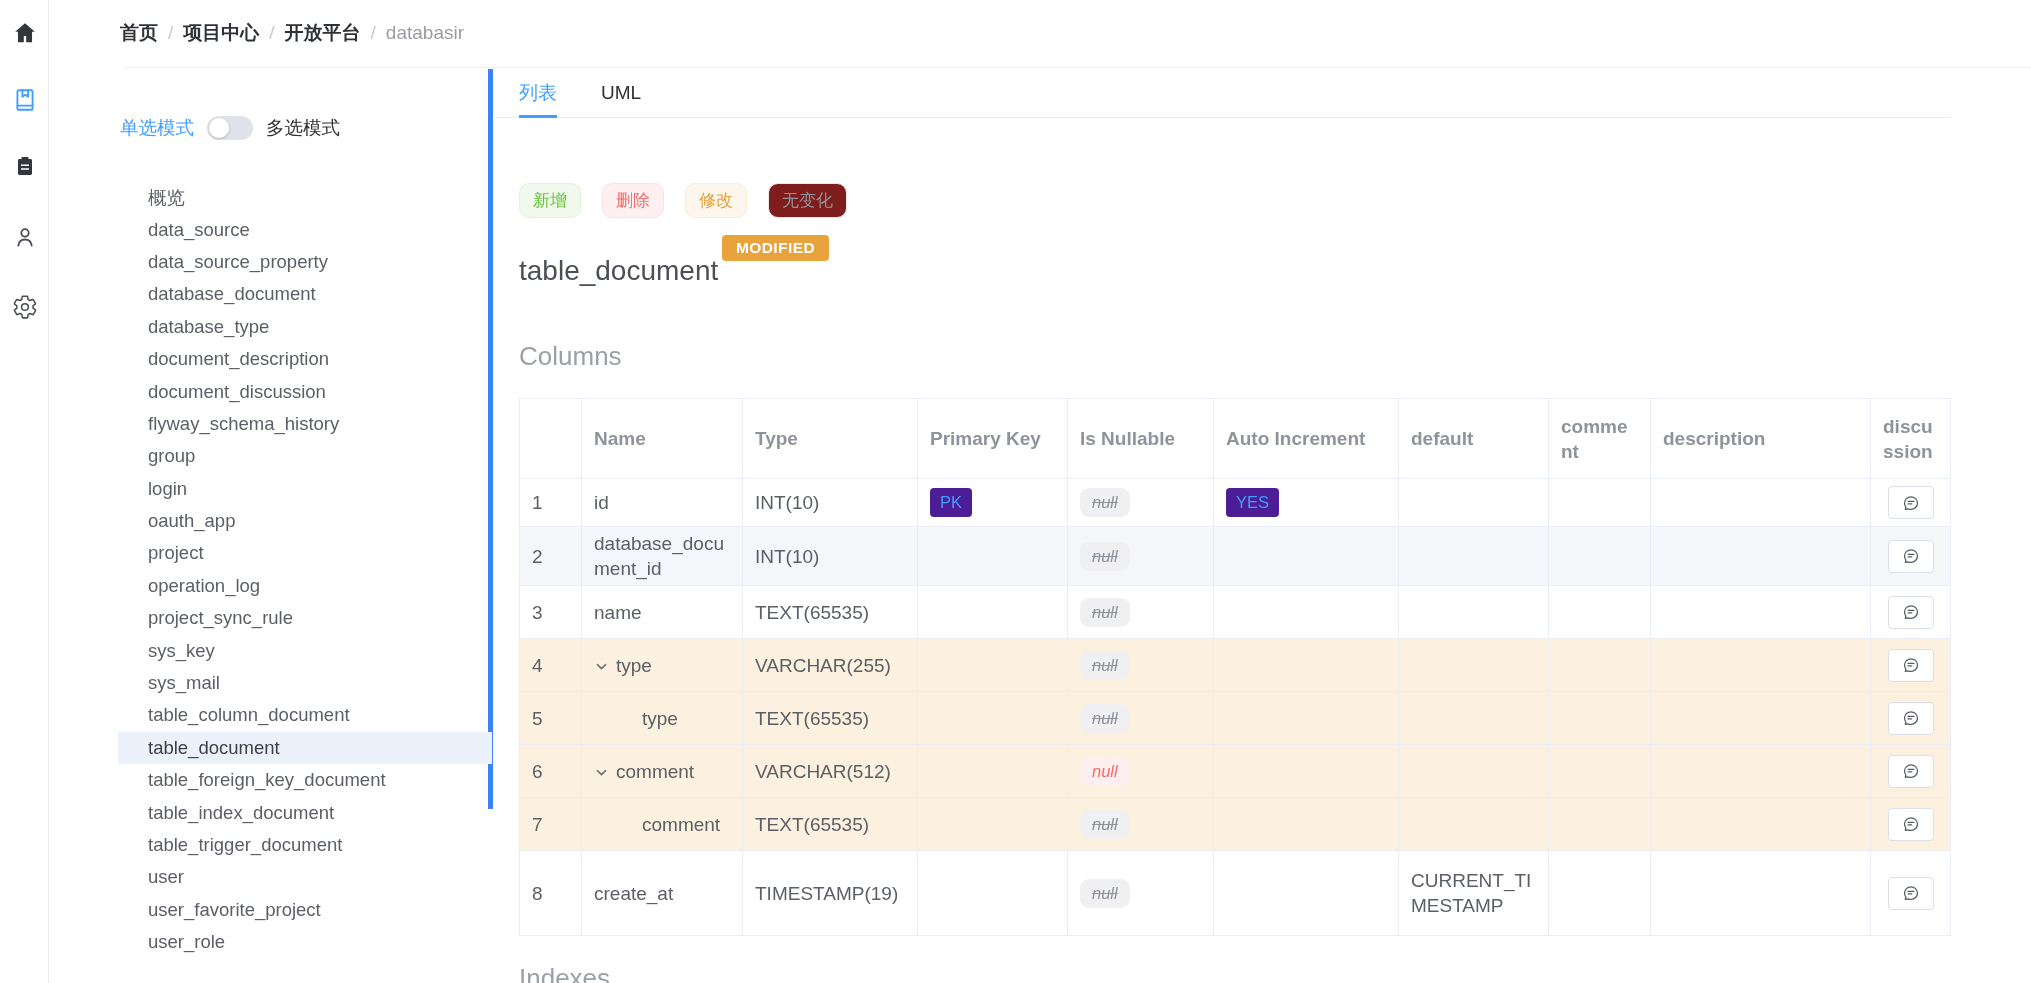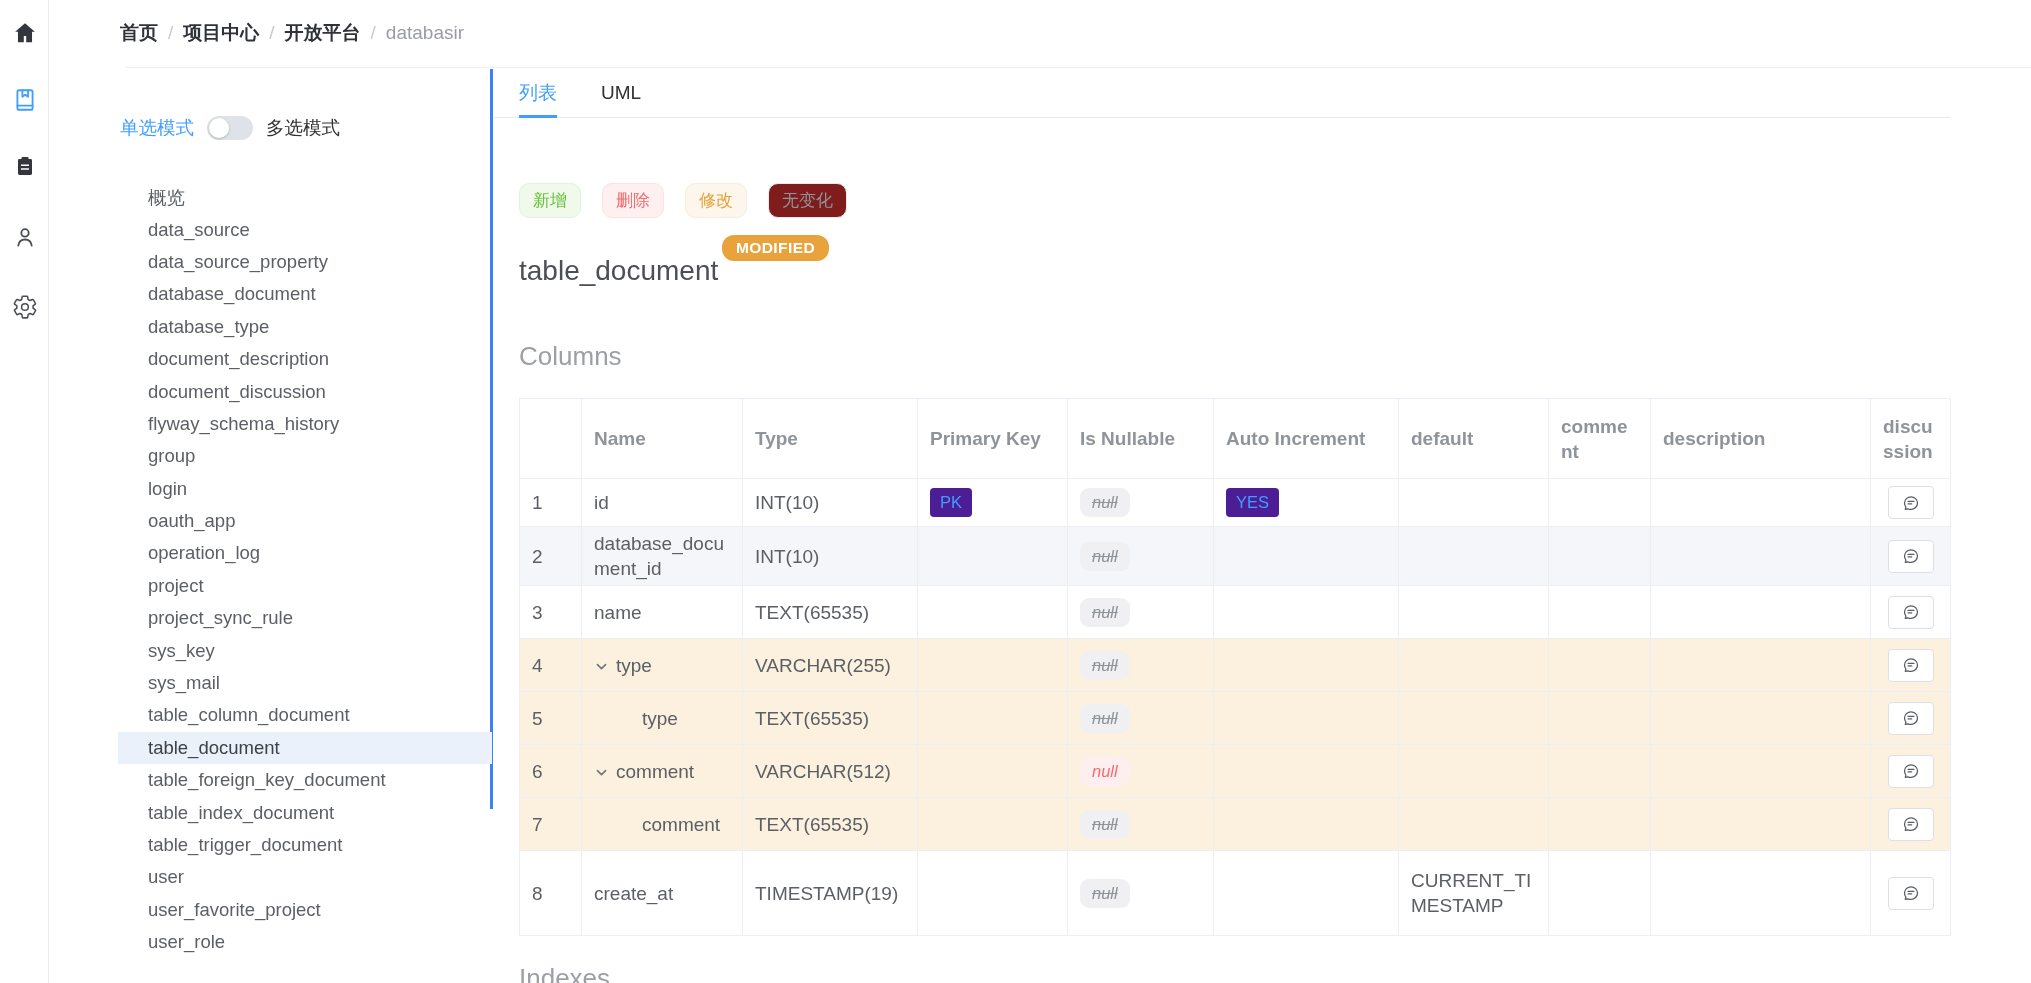--- a/index.html
+++ b/index.html
@@ -19,21 +19,21 @@
   
   .topbar { position: absolute; left: 49px; top: 0; width: 1982px; height: 68px; background: #fff; }
   .topbar-rule { position: absolute; left: 76px; right: 0; bottom: 0; height: 1px; background: #efefef; }
   .breadcrumb { position: absolute; left: 71px; top: 20px; font-size: 19px; display: flex; align-items: center; }
   .crumb { color: #2f3237; font-weight: 700; cursor: pointer; }
   .crumb.current { color: #9a9da2; font-weight: 400; cursor: default; }
   .sep { color: #c6cad1; margin: 0 10px; font-weight: 400; }
 
   
   .sidebar { position: absolute; left: 49px; top: 69px; width: 444px; height: 740px;
-             border-right: 3px solid #3b82f6; background: #fff; }
+             border-right: 5px solid #3b82f6; background: #fff; }
   .mode-row { position: absolute; left: 71px; top: 46px; display: flex; align-items: center; font-size: 18.5px; }
   .mode-left { color: #409eff; margin-right: 13px; }
   .mode-right { color: #303133; margin-left: 13px; }
   .switch { position: relative; width: 46px; height: 24px; border-radius: 12px;
             background: #dfe2e8; cursor: pointer; display: inline-block; }
   .switch .knob { position: absolute; left: 2px; top: 2px; width: 20px; height: 20px;
                   border-radius: 50%; background: #fff; box-shadow: 0 1px 3px rgba(0,0,0,.2); }
   .table-list { position: absolute; left: 0; top: 112px; width: 443px; list-style: none; }
   .table-list li { height: 32.4px; display: flex; align-items: center;
                    padding-left: 99px; font-size: 18.5px; color: #5c6066; cursor: pointer;
@@ -52,21 +52,21 @@
 
   .legend { position: absolute; left: 25px; top: 114px; display: flex; gap: 21px; }
   .tag { font-size: 17px; padding: 5px 13px; border-radius: 10px; border: 1px solid transparent; }
   .tag-success { color: #67c23a; background: #f0f9eb; border-color: #e1f3d8; }
   .tag-danger  { color: #f56c6c; background: #fef0f0; border-color: #fde2e2; }
   .tag-warning { color: #e6a23c; background: #fdf6ec; border-color: #faecd8; }
   .tag-info    { color: #909399; background: #7f1d1d; border-color: #e9e9eb; }
 
   .status-badge { position: absolute; left: 228px; top: 166px; background: #e8a33d; color: #fff;
                   font-size: 15.5px; font-weight: 700; letter-spacing: .4px;
-                  padding: 4px 14px; border-radius: 12px; }
+                  padding: 4px 14px; border-radius: 4px; }
   .page-title { position: absolute; left: 25px; top: 186px; font-size: 28px; font-weight: 400; color: #4c4f54; }
   .section-heading { font-size: 26px; font-weight: 400; color: #9ca0a6; }
   .columns-heading { position: absolute; left: 25px; top: 272px; }
   .indexes-heading { position: absolute; left: 25px; top: 894px; }
 
   
   .grid { position: absolute; left: 25px; top: 329px; width: 1431px;
           border-collapse: collapse; table-layout: fixed; }
   .grid th, .grid td { border: 1px solid #ebeef5; padding: 0 12px;
                        font-size: 19px; vertical-align: middle; text-align: left; line-height: 25px; }
@@ -164,22 +164,22 @@
       <li>data_source</li>
       <li>data_source_property</li>
       <li>database_document</li>
       <li>database_type</li>
       <li>document_description</li>
       <li>document_discussion</li>
       <li>flyway_schema_history</li>
       <li>group</li>
       <li>login</li>
       <li>oauth_app</li>
+      <li>project</li>
       <li>operation_log</li>
-      <li>project</li>
       <li>project_sync_rule</li>
       <li>sys_key</li>
       <li>sys_mail</li>
       <li>table_column_document</li>
       <li class="selected">table_document</li>
       <li>table_foreign_key_document</li>
       <li>table_index_document</li>
       <li>table_trigger_document</li>
       <li>user</li>
       <li>user_favorite_project</li>

